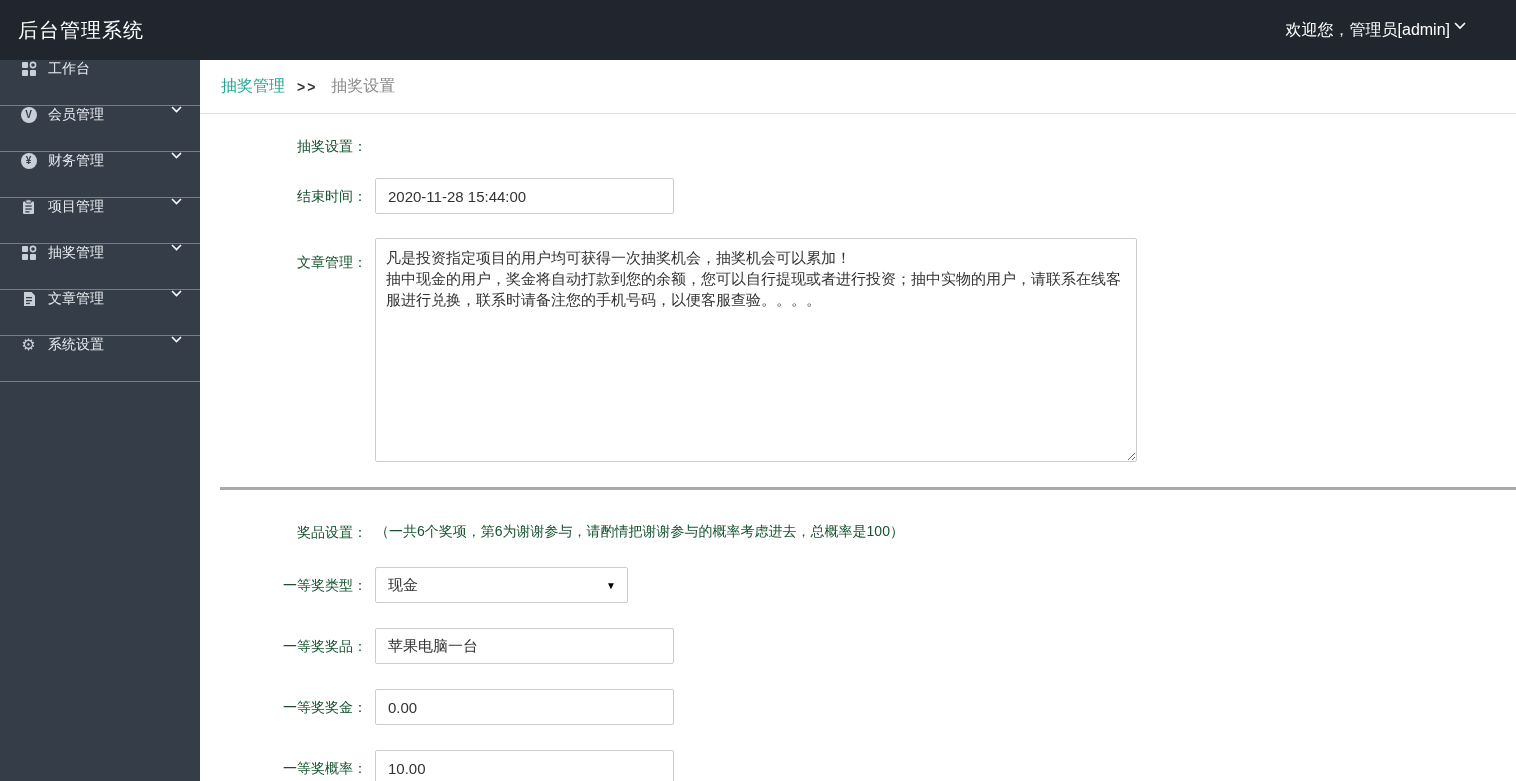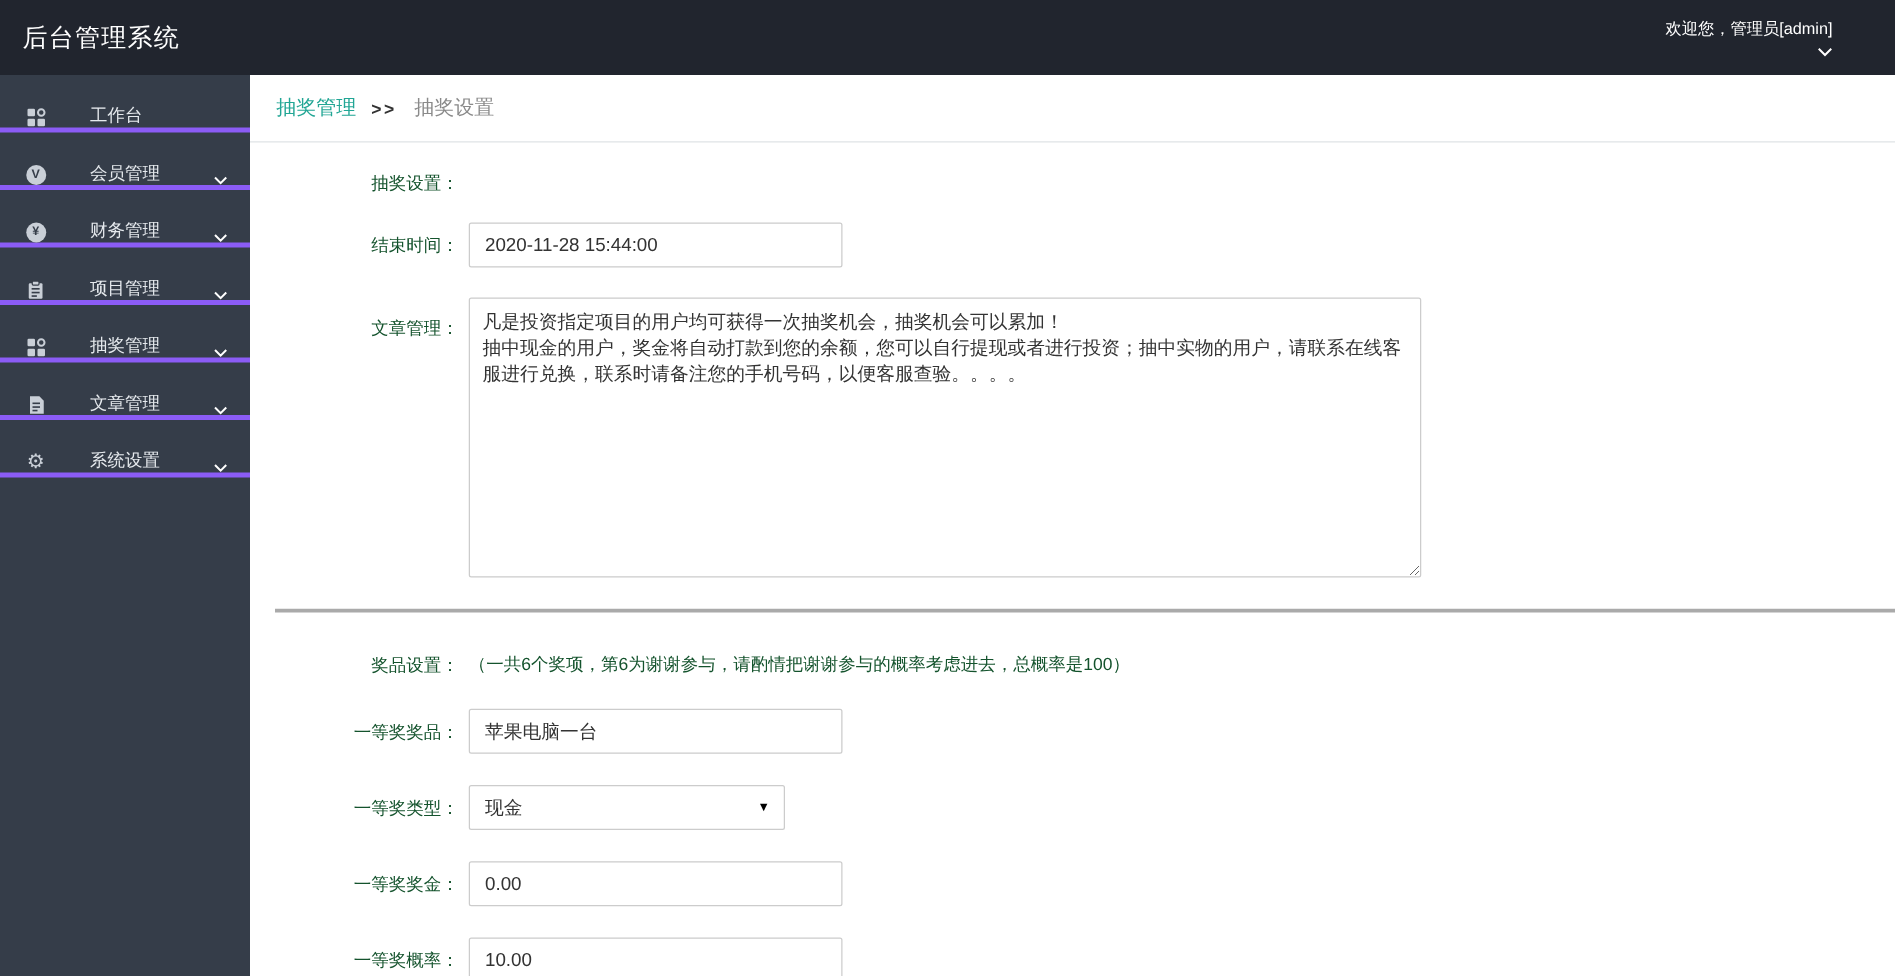--- a/index.html
+++ b/index.html
@@ -11,35 +11,34 @@
   }
 
   
   .header {
     position: absolute; top: 0; left: 0; width: 1516px; height: 60px;
     background: #21252e;
     display: flex; align-items: center; justify-content: space-between;
     padding: 0 50px 0 18px;
   }
   .header-title { color: #ffffff; font-size: 20px; font-weight: 400; letter-spacing: 1px; }
-  .header-user { color: #ffffff; font-size: 13px; display: flex; align-items: flex-end; gap: 4px; cursor: pointer; flex-direction: column; }
+  .header-user { color: #ffffff; font-size: 16px; display: flex; align-items: flex-start; gap: 4px; cursor: pointer; }
   .header-user svg { display: block; margin-top: 2px; }
 
   
   .sidebar {
     position: absolute; top: 60px; left: 0; width: 200px; bottom: 0;
     background: #353d49;
   }
   .side-item {
-    height: 46px; display: flex; align-items: flex-end;
+    height: 46px; display: flex; align-items: flex-start;
     padding: 0 18px 0 20px;
     color: #e6eaee; font-size: 14px;
-    border-bottom: 4px solid #8b5cf6;
+    border-bottom: 1px solid #8b5cf6;
     cursor: pointer;
-    gap: 24px;
   }
   .side-item .icon { width: 17px; height: 17px; margin-right: 11px; display: flex; align-items: center; justify-content: center; color: #c9cfd7; flex: 0 0 17px; }
   .side-item .icon svg { display: block; }
   .circle-icon {
     width: 16px; height: 16px; border-radius: 50%; background: #c9cfd7;
     color: #353d49; font-size: 10px; font-weight: bold;
     display: flex; align-items: center; justify-content: center;
   }
   .gear-glyph { font-size: 16px; line-height: 1; color: #c9cfd7; }
   .side-item .chev { margin-left: auto; color: #ffffff; display: flex; }
@@ -255,33 +254,33 @@
     </div>
 
     <div class="section-divider"></div>
 
     <div class="form-row row-prize-title">
       <div class="form-label">奖品设置：</div>
       <div class="prize-note" style="color: #14532d;">（一共6个奖项，第6为谢谢参与，请酌情把谢谢参与的概率考虑进去，总概率是100）</div>
     </div>
 
     <div class="form-row row-input">
-      <div class="form-label">一等奖奖品：</div>
-      <input class="text-input ctrl" type="text" value="苹果电脑一台" style="">
-    </div>
-
-    <div class="form-row row-input">
       <div class="form-label">一等奖类型：</div>
       <div class="select-box ctrl">
         <span>现金</span>
         <span class="select-arrow">▼</span>
       </div>
     </div>
 
     <div class="form-row row-input">
+      <div class="form-label">一等奖奖品：</div>
+      <input class="text-input ctrl" type="text" value="苹果电脑一台" style="">
+    </div>
+
+    <div class="form-row row-input">
       <div class="form-label">一等奖奖金：</div>
       <input class="text-input ctrl" type="text" value="0.00" style="">
     </div>
 
     <div class="form-row row-input">
       <div class="form-label">一等奖概率：</div>
       <input class="text-input ctrl" type="text" value="10.00" style="">
     </div>
 
   </div>

